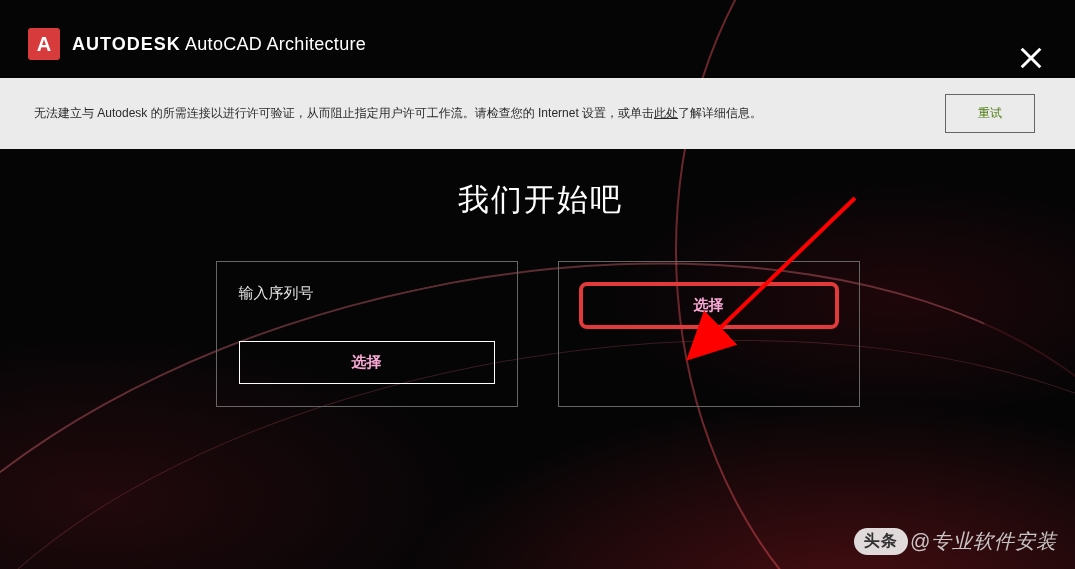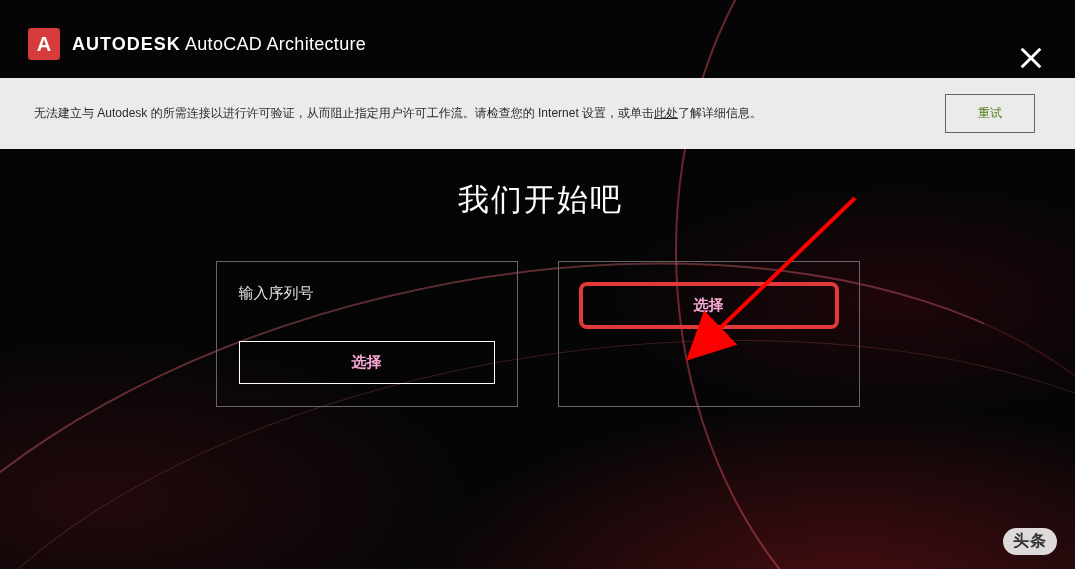--- a/index.html
+++ b/index.html
@@ -221,13 +221,14 @@
   <defs>
     <marker id="ah" markerWidth="12" markerHeight="12" refX="2" refY="6" orient="auto">
       <path d="M0,0 L12,6 L0,12 Z" fill="#ff0000"></path>
     </marker>
   </defs>
   <line x1="170" y1="10" x2="30" y2="145" stroke="#ff0000" stroke-width="4" marker-end="url(#ah)"></line>
 </svg>
 
 <div class="watermark">
   <span class="wm-pill">头条</span>
+  <span class="wm-text">@专业软件安装</span>
 </div>
 
 </body></html>

